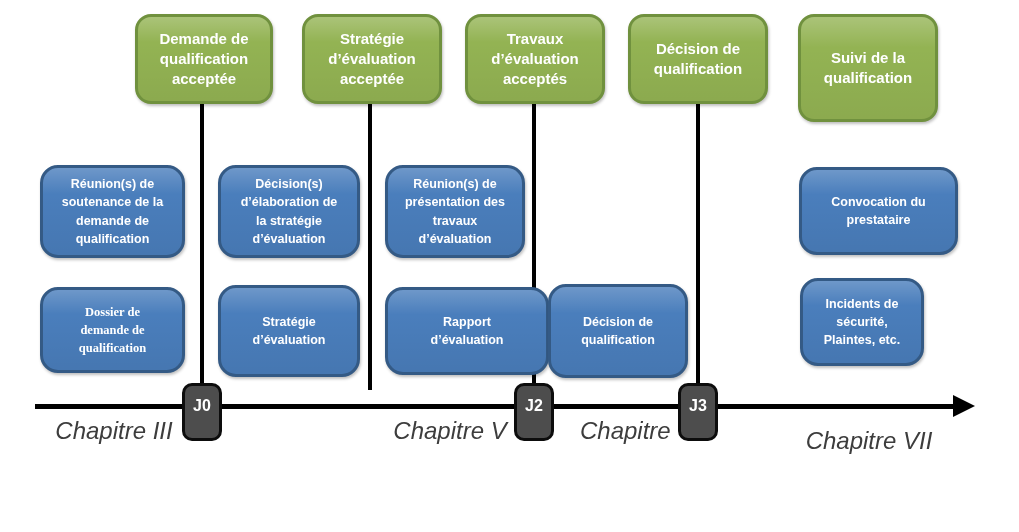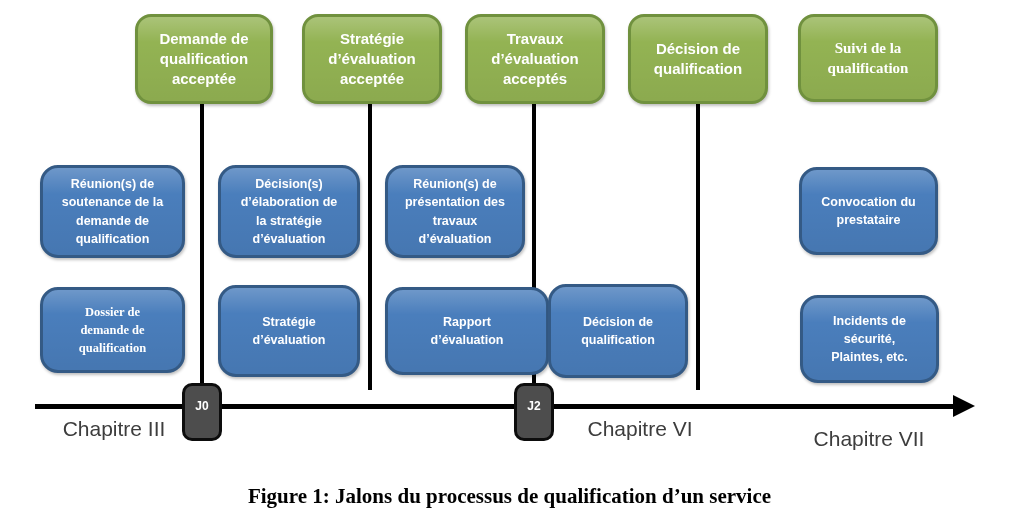--- a/index.html
+++ b/index.html
@@ -91,37 +91,38 @@
   .jmarker {
     position: absolute;
     top: 383px;
     width: 40px;
     height: 58px;
     background: var(--marker-fill);
     border: 3px solid var(--marker-border);
     border-radius: 10px;
     color: #ffffff;
     font-weight: bold;
-    font-size: 12px;
+    font-size: 16px;
     display: flex;
     align-items: center;
     justify-content: center;
     padding-bottom: 12px;
     z-index: 4;
   }
 
   
   .chapter {
     position: absolute;
     top: 417px;
     width: 150px;
     text-align: center;
-    font-size: 21px;
+    font-size: 24px;
     color: var(--chapter-color);
     z-index: 2;
+    font-style: italic;
   }
 
   
   .caption {
     position: absolute;
     top: 484px;
     left: 0;
     width: 100%;
     text-align: center;
     font-family: "Liberation Serif", serif;
@@ -153,21 +154,21 @@
     </div>
     <div class="box milestone" style="left:465px; top:14px; width:140px; height:90px;">
       <span class="box-label">Travaux
 d’évaluation
 acceptés</span>
     </div>
     <div class="box milestone" style="left:628px; top:14px; width:140px; height:90px;">
       <span class="box-label">Décision de
 qualification</span>
     </div>
-    <div class="box milestone" style="left:798px; top:14px; width:140px; height:88px;font-family:Liberation Serif, serif;">
+    <div class="box milestone" style="left:798px; top:14px; width:140px; height:108px;">
       <span class="box-label">Suivi de la
 qualification</span>
     </div>
 
     <div class="box activity" style="left:40px; top:165px; width:145px; height:93px;">
       <span class="box-label">Réunion(s) de
 soutenance de la
 demande de
 qualification</span>
     </div>
@@ -176,21 +177,21 @@
 d’élaboration de
 la stratégie
 d’évaluation</span>
     </div>
     <div class="box activity" style="left:385px; top:165px; width:140px; height:93px;">
       <span class="box-label">Réunion(s) de
 présentation des
 travaux
 d’évaluation</span>
     </div>
-    <div class="box activity" style="left:799px; top:167px; width:139px; height:88px;">
+    <div class="box activity" style="left:799px; top:167px; width:159px; height:88px;">
       <span class="box-label">Convocation du
 prestataire</span>
     </div>
 
     <div class="box activity" style="left:40px; top:287px; width:145px; height:86px;font-family:Liberation Serif, serif;">
       <span class="box-label">Dossier de
 demande de
 qualification</span>
     </div>
     <div class="box activity" style="left:218px; top:285px; width:142px; height:92px;">
@@ -198,35 +199,38 @@
 d’évaluation</span>
     </div>
     <div class="box activity" style="left:385px; top:287px; width:164px; height:88px;">
       <span class="box-label">Rapport
 d’évaluation</span>
     </div>
     <div class="box activity" style="left:548px; top:284px; width:140px; height:94px;">
       <span class="box-label">Décision de
 qualification</span>
     </div>
-    <div class="box activity" style="left:800px; top:295px; width:139px; height:88px;">
+    <div class="box activity" style="left:800px; top:278px; width:124px; height:88px;">
       <span class="box-label">Incidents de
 sécurité,
 Plaintes, etc.</span>
     </div>
 
     <div class="timeline-line"></div>
     <div class="timeline-arrowhead"></div>
 
     <div class="jmarker" style="left:182px;">
       <span>J0</span>
     </div>
     <div class="jmarker" style="left:514px;text-align:center;">
       <span>J2</span>
     </div>
+    <div class="jmarker" style="left:678px;">
+      <span>J3</span>
+    </div>
 
     <div class="chapter" style="left:39px;">Chapitre III</div>
+    <div class="chapter" style="left:375px;">Chapitre V</div>
     <div class="chapter" style="left:565px;">Chapitre VI</div>
     <div class="chapter" style="left:794px;margin-top:10px;">Chapitre VII</div>
   </div>
 
-  <div class="caption">Figure 1: Jalons du processus de qualification d’un service</div>
 </div>
 
 </body></html>

